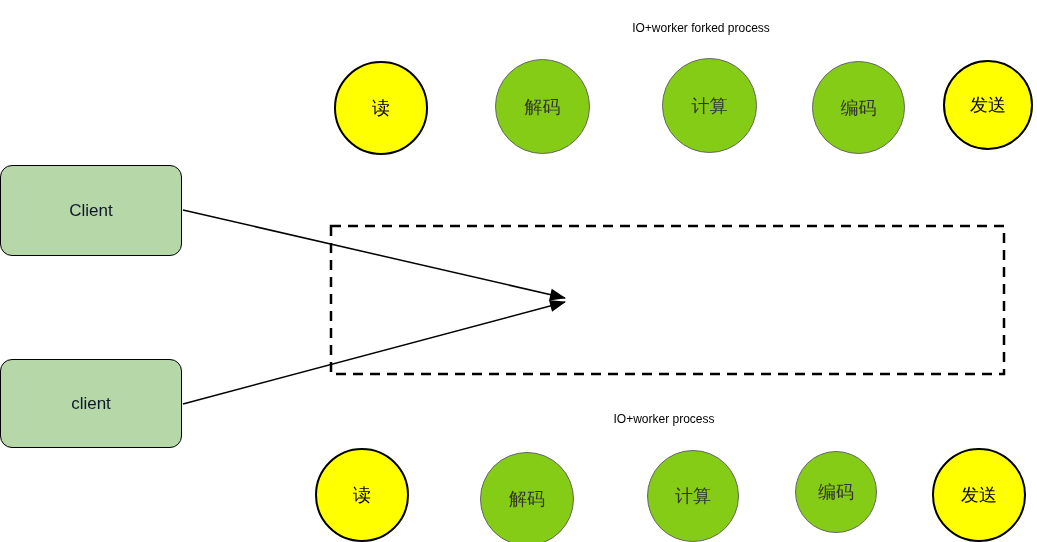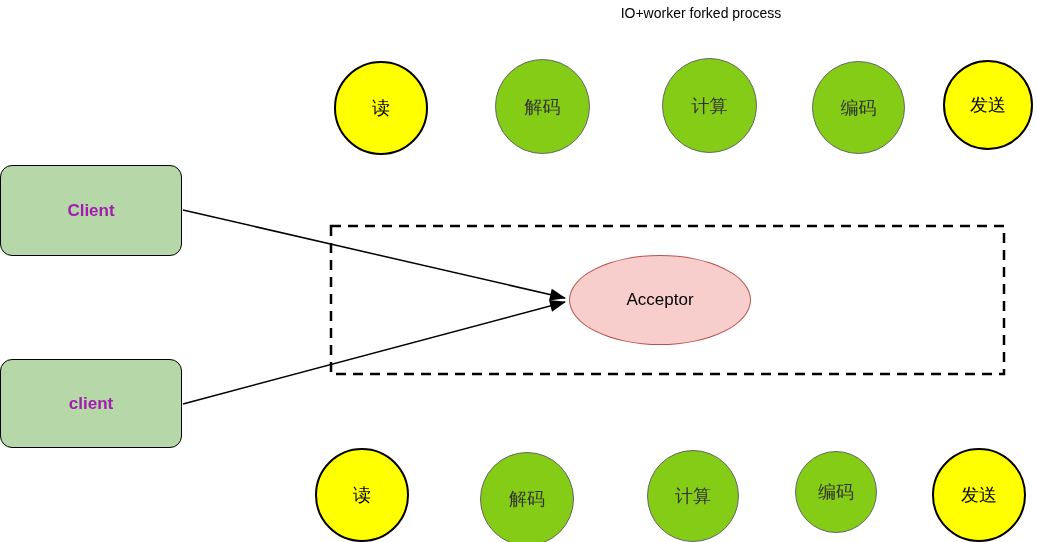--- a/index.html
+++ b/index.html
@@ -17,23 +17,24 @@
   }
   .layer {
     position: absolute;
     left: 0;
     top: 0;
     pointer-events: none;
   }
   .title {
     position: absolute;
     text-align: center;
-    font-size: 14px;
+    font-size: 12px;
     color: #000000;
     white-space: nowrap;
+    margin-top: 16px;
   }
   .stage-circle {
     position: absolute;
     border-radius: 50%;
     display: flex;
     align-items: center;
     justify-content: center;
     font-size: 18px;
     box-sizing: border-box;
   }
@@ -52,22 +53,21 @@
     left: 0;
     width: 182px;
     background: #b6d7a8;
     border: 1.7px solid #000000;
     border-radius: 12px;
     box-sizing: border-box;
     display: flex;
     align-items: center;
     justify-content: center;
     font-size: 17px;
-    color: #a21caf;
-    font-weight: bold;
+    color: #0f172a;
   }
   .acceptor-ellipse {
     position: absolute;
     left: 569px;
     top: 255px;
     width: 182px;
     height: 90px;
     background: #f8cecc;
     border: 1.5px solid #b85450;
     border-radius: 50%;
@@ -89,20 +89,21 @@
       <marker id="arrowhead" markerUnits="userSpaceOnUse" markerWidth="18" markerHeight="14" refX="16" refY="7" orient="auto">
         <path d="M1,1 L17,7 L1,13 z" fill="#000000"></path>
       </marker>
     </defs>
     <rect x="331" y="226" width="673" height="148" fill="none" stroke="#000000" stroke-width="2.5" stroke-dasharray="10 7"></rect>
     <line x1="183" y1="210" x2="565" y2="298" stroke="#000000" stroke-width="1.5" marker-end="url(#arrowhead)"></line>
     <line x1="183" y1="404" x2="565" y2="302" stroke="#000000" stroke-width="1.5" marker-end="url(#arrowhead)"></line>
   </svg>
 
   <div class="title" style="left:521px; top:5px; width:360px;">IO+worker forked process</div>
+  <div class="title" style="left:484px; top:396px; width:360px;">IO+worker process</div>
 
   <div class="stage-circle highlight" style="left:334px; top:61px; width:94px; height:94px;">
     <span>读</span>
   </div>
   <div class="stage-circle normal" style="left:495px; top:59px; width:95px; height:95px;">
     <span>解码</span>
   </div>
   <div class="stage-circle normal" style="left:662px; top:58px; width:95px; height:95px;">
     <span>计算</span>
   </div>
@@ -113,23 +114,20 @@
     <span>发送</span>
   </div>
 
   <div class="client-box" style="top:165px; height:91px;">
     <span>Client</span>
   </div>
   <div class="client-box" style="top:359px; height:89px;">
     <span>client</span>
   </div>
 
-  <div class="acceptor-ellipse">
-    <span>Acceptor</span>
-  </div>
 
   <div class="stage-circle highlight" style="left:315px; top:448px; width:94px; height:94px;">
     <span>读</span>
   </div>
   <div class="stage-circle normal" style="left:480px; top:452px; width:94px; height:94px;">
     <span>解码</span>
   </div>
   <div class="stage-circle normal" style="left:647px; top:450px; width:92px; height:92px;">
     <span>计算</span>
   </div>

